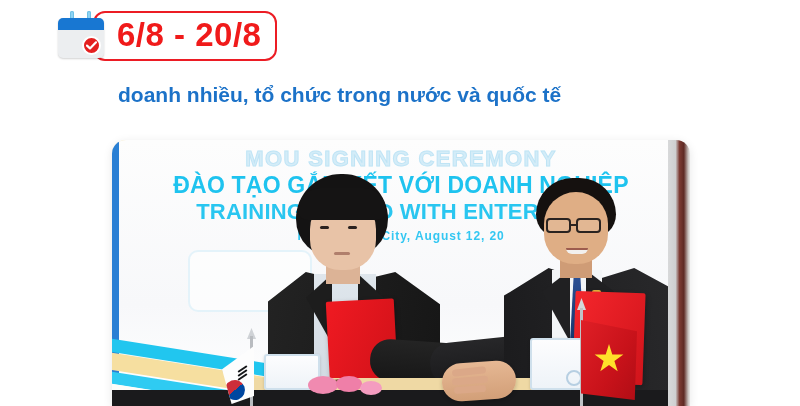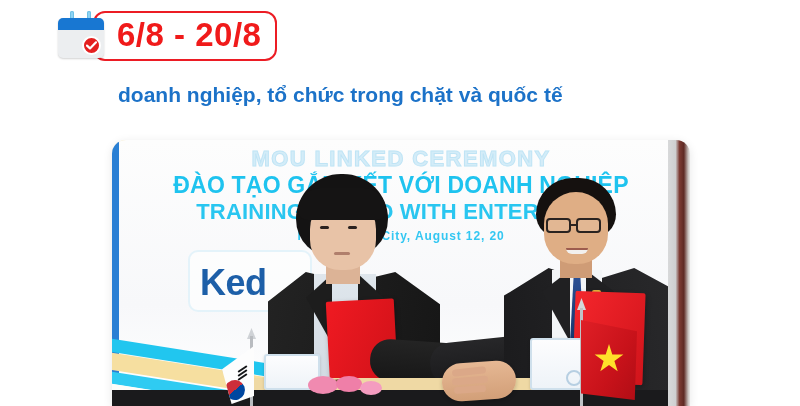--- a/index.html
+++ b/index.html
@@ -250,34 +250,33 @@
           <svg width="11" height="9" viewBox="0 0 11 9" aria-hidden="true">
             <path d="M1 4.6 L4 7.4 L10 1.3" fill="none" stroke="#ffffff" stroke-width="2.2" stroke-linecap="round" stroke-linejoin="round"></path>
           </svg>
         </div>
       </div>
     </div>
     <div class="date-badge">6/8 - 20/8</div>
   </div>
 
   <div class="headline">
-    <div>doanh nghiệp, tổ chức trong chặt và quốc tế</div>
+    <div>doanh nhiều, tổ chức trong nước và quốc tế</div>
   </div>
 
   <div class="photo">
     <div class="wall"></div>
     <div class="pillar-left"></div>
 
-    <div class="bn bn1">MOU LINKED CEREMONY</div>
+    <div class="bn bn1">MOU SIGNING CEREMONY</div>
     <div class="bn bn2">ĐÀO TẠO GẮN KẾT VỚI DOANH NGHIỆP</div>
     <div class="bn bn3">TRAINING LINKED WITH ENTERPRISE</div>
     <div class="bn bn4">Ho Chi Minh City, August 12, 20</div>
 
     <div class="logo-plate"></div>
-    <div class="logo-text">Ked</div>
 
     <div class="ribbon rb-cy1"></div>
     <div class="ribbon rb-cream"></div>
     <div class="ribbon rb-cy2"></div>
     <div class="ribbon rb-white"></div>
     <div class="rb-r-cream"></div>
     <div class="rb-r-cyan"></div>
 
     <div class="chair"></div>
 

